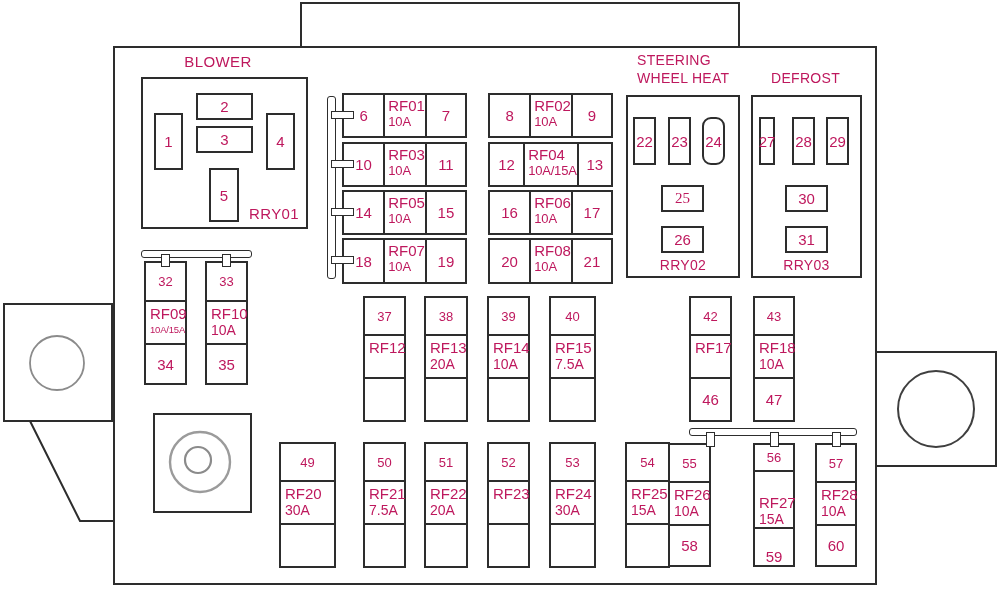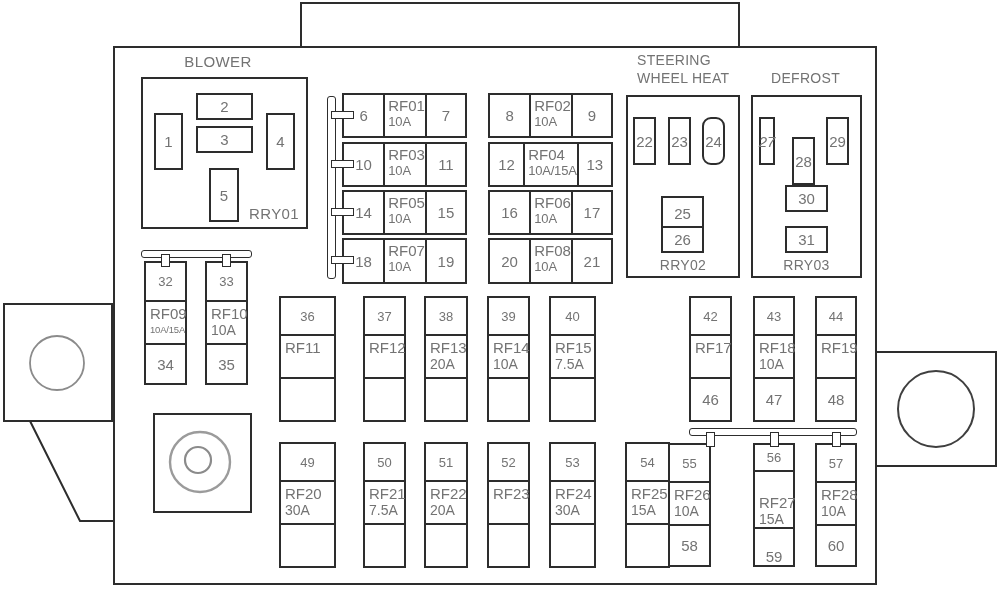--- a/index.html
+++ b/index.html
@@ -1,17 +1,17 @@
 <!DOCTYPE html>
 <html><head>
 <meta charset="utf-8">
 <style>
   html,body{margin:0;padding:0;background:#fff;}
   .stage{position:relative;width:1000px;height:595px;background:#fff;
-         font-family:"Liberation Sans",sans-serif;color:#737373;overflow:hidden;}
+         font-family:"Liberation Sans",sans-serif;color:#be185d;overflow:hidden;}
   .box{position:absolute;border:2px solid #2d2d2d;background:#fff;box-sizing:border-box;}
   .lbl{position:absolute;font-size:15px;letter-spacing:.4px;white-space:nowrap;}
   .lbl.sm{font-size:14px;letter-spacing:.3px;}
   .ctr{text-align:center;}
   .numbox{display:flex;align-items:center;justify-content:center;font-size:15px;}
   
   .vstack{position:absolute;border:2px solid #2d2d2d;background:#fff;box-sizing:border-box;
           display:flex;flex-direction:column;}
   .vc{box-sizing:border-box;}
   .vc.t{height:38px;border-bottom:2px solid #2d2d2d;display:flex;align-items:center;justify-content:center;font-size:13px;}
@@ -155,40 +155,32 @@
       <div class="rfname">RF08</div>
       <div class="rfamp">10A</div>
     </div>
     <div class="hc r">21</div>
   </div>
 
   <div class="box" style="left:626px;top:95px;width:114px;height:183px;"></div>
   <div class="box numbox" style="left:633px;top:117px;width:23px;height:48px;">22</div>
   <div class="box numbox" style="left:668px;top:117px;width:23px;height:48px;">23</div>
   <div class="box numbox" style="left:702px;top:117px;width:23px;height:48px;border-radius:9px;">24</div>
-  <div class="box numbox" style="left:661px;top:196px;width:43px;height:34px;">25</div>
+  <div class="box numbox" style="left:661px;top:185px;width:43px;height:27px;font-family:Liberation Serif, serif;">25</div>
   <div class="box numbox" style="left:661px;top:226px;width:43px;height:27px;">26</div>
   <div class="lbl ctr sm" style="left:626px;top:257px;width:114px;">RRY02</div>
 
   <div class="box" style="left:751px;top:95px;width:111px;height:183px;"></div>
-  <div class="box numbox" style="left:759px;top:117px;width:16px;height:48px;font-style:italic;">27</div>
-  <div class="box numbox" style="left:792px;top:117px;width:23px;height:48px;margin-top:20px;">28</div>
+  <div class="box numbox" style="left:759px;top:117px;width:16px;height:48px;">27</div>
+  <div class="box numbox" style="left:792px;top:117px;width:23px;height:48px;">28</div>
   <div class="box numbox" style="left:826px;top:117px;width:23px;height:48px;">29</div>
   <div class="box numbox" style="left:785px;top:185px;width:43px;height:27px;">30</div>
   <div class="box numbox" style="left:785px;top:226px;width:43px;height:27px;">31</div>
   <div class="lbl ctr sm" style="left:751px;top:257px;width:111px;">RRY03</div>
 
-  <div class="vstack" style="left:279px;top:296px;width:57px;height:126px;">
-    <div class="vc t">36</div>
-    <div class="vc m">
-      <div class="rfname">RF11</div>
-      <div class="rfamp"></div>
-    </div>
-    <div class="vc b"></div>
-  </div>
   <div class="vstack" style="left:363px;top:296px;width:43px;height:126px;">
     <div class="vc t">37</div>
     <div class="vc m">
       <div class="rfname">RF12</div>
       <div class="rfamp"></div>
     </div>
     <div class="vc b"></div>
   </div>
   <div class="vstack" style="left:424px;top:296px;width:44px;height:126px;">
     <div class="vc t">38</div>
@@ -222,28 +214,20 @@
     </div>
     <div class="vc b">46</div>
   </div>
   <div class="vstack" style="left:753px;top:296px;width:42px;height:126px;">
     <div class="vc t">43</div>
     <div class="vc m">
       <div class="rfname">RF18</div>
       <div class="rfamp">10A</div>
     </div>
     <div class="vc b">47</div>
-  </div>
-  <div class="vstack" style="left:815px;top:296px;width:42px;height:126px;">
-    <div class="vc t">44</div>
-    <div class="vc m">
-      <div class="rfname">RF19</div>
-      <div class="rfamp"></div>
-    </div>
-    <div class="vc b">48</div>
   </div>
 
   <div class="bar" style="left:689px;top:428px;width:168px;height:8px;"></div>
   <div class="pin" style="left:706px;top:432px;width:9px;height:15px;"></div>
   <div class="pin" style="left:770px;top:432px;width:9px;height:15px;"></div>
   <div class="pin" style="left:832px;top:432px;width:9px;height:15px;"></div>
 
   <div class="vstack" style="left:279px;top:442px;width:57px;height:126px;">
     <div class="vc t">49</div>
     <div class="vc m">

